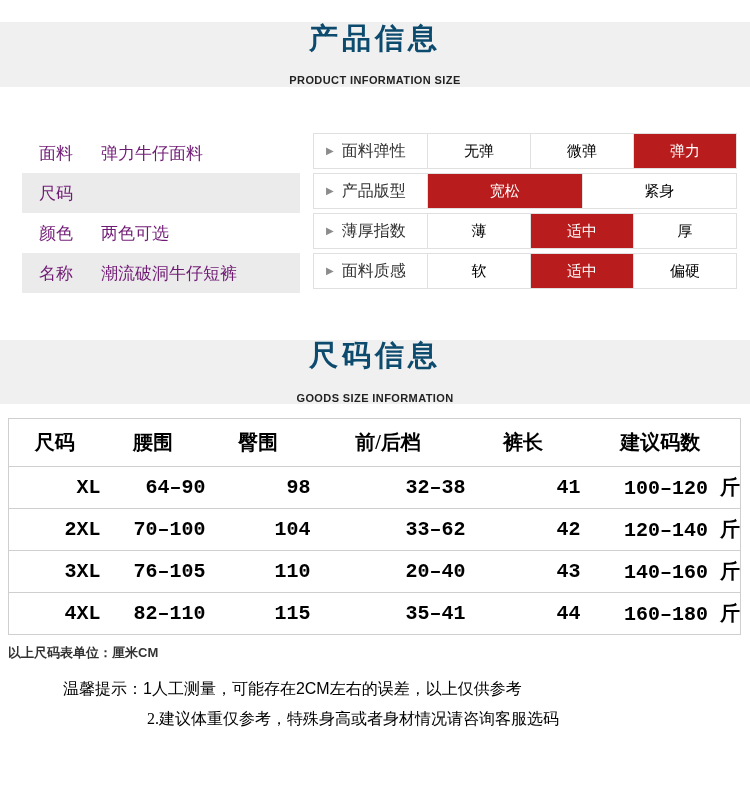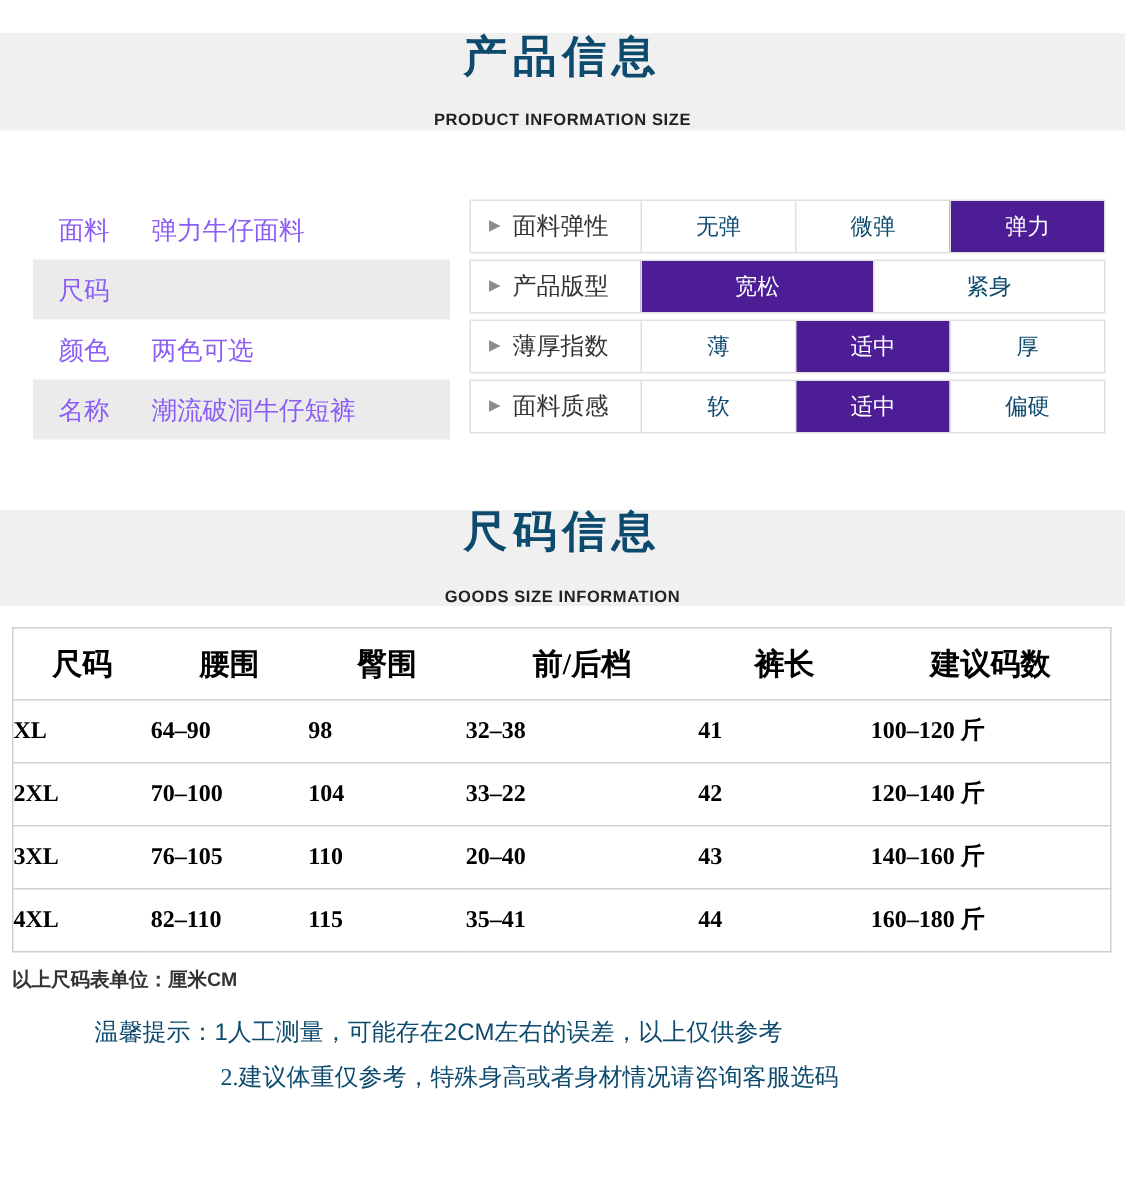--- a/index.html
+++ b/index.html
@@ -10,43 +10,43 @@
 
   .band { background:#f0f0f0; display:flex; flex-direction:column; align-items:center; justify-content:center; }
   .band-product { height:65px; }
   .band-size { height:64px; }
   .band-title { font-size:29px; font-weight:bold; color:#0c4a6e; letter-spacing:4px; line-height:1.1; }
   .band-subtitle { font-size:11px; font-weight:bold; color:#222222; letter-spacing:0.4px; margin-top:20px; }
 
   .spec-section { height:253px; padding:46px 0 0 22px; display:flex; }
 
   .left-table { width:278px; }
-  .left-row { height:40px; display:flex; align-items:center; font-size:17px; color:#8b5cf6; background:#ffffff; }
+  .left-row { height:40px; display:flex; align-items:center; font-size:17px; color:#701a75; background:#ffffff; }
   .left-row:nth-child(even) { background:#ebebeb; }
   .left-label { margin-left:17px; width:54px; flex:none; }
   .left-value { margin-left:8px; white-space:nowrap; }
 
   .right-table { width:424px; margin-left:13px; }
   .right-row { height:36px; margin-bottom:4px; display:flex; border:1px solid #e0e0e0; background:#ffffff; }
   .right-row:last-child { margin-bottom:0; }
   .right-label { width:113px; flex:none; display:flex; align-items:center; font-size:16px; color:#333333; }
   .marker { color:#8c8c8c; font-size:10px; margin:0 8px 0 12px; line-height:1; }
-  .option { flex:1; border-left:1px solid #e0e0e0; display:flex; align-items:center; justify-content:center; font-size:15px; color:#0c4a6e; }
-  .option.hl { background:#4c1d95; color:#ffffff; }
+  .option { flex:1; border-left:1px solid #e0e0e0; display:flex; align-items:center; justify-content:center; font-size:15px; color:#000000; }
+  .option.hl { background:#b91c1c; color:#ffffff; }
 
   .size-section { padding:14px 9px 0 8px; background:#ffffff; }
   table.size-table { border-collapse:collapse; width:732px; table-layout:fixed;
     font-family:"Liberation Serif","DejaVu Serif",serif; font-weight:bold; color:#000000; }
   table.size-table, table.size-table tr { border:1px solid #cfcfcf; }
   table.size-table tr + tr { border-top:1px solid #d6d6d6; }
   table.size-table th { height:48px; font-size:20px; text-align:center; vertical-align:middle; font-weight:bold; }
-  table.size-table td { height:42px; font-size:16px; text-align:left; vertical-align:middle; white-space:nowrap; }
+  table.size-table td { height:42px; font-size:20px; text-align:right; vertical-align:middle; white-space:nowrap;font-family:Liberation Mono, monospace; }
 
   .unit-note { text-align:left; font-size:13px; font-weight:bold; color:#333333; margin-top:9px; }
-  .tips { margin-top:12px; font-size:16px; color:#0c4a6e; line-height:1.85; }
+  .tips { margin-top:12px; font-size:16px; color:#000000; line-height:1.85; }
   .tips-l1 { padding-left:55px; }
   .tips-l2 { padding-left:139px;font-family:Liberation Serif, serif; }
 </style>
 </head>
 <body>
 
 <div class="topgap"></div>
 
 <div class="band band-product">
   <div class="band-title">产品信息</div>
@@ -142,21 +142,21 @@
       <td>64–90</td>
       <td>98</td>
       <td>32–38</td>
       <td>41</td>
       <td>100–120 斤</td>
     </tr>
     <tr>
       <td>2XL</td>
       <td>70–100</td>
       <td>104</td>
-      <td>33–22</td>
+      <td>33–62</td>
       <td>42</td>
       <td>120–140 斤</td>
     </tr>
     <tr>
       <td>3XL</td>
       <td>76–105</td>
       <td>110</td>
       <td>20–40</td>
       <td>43</td>
       <td>140–160 斤</td>

